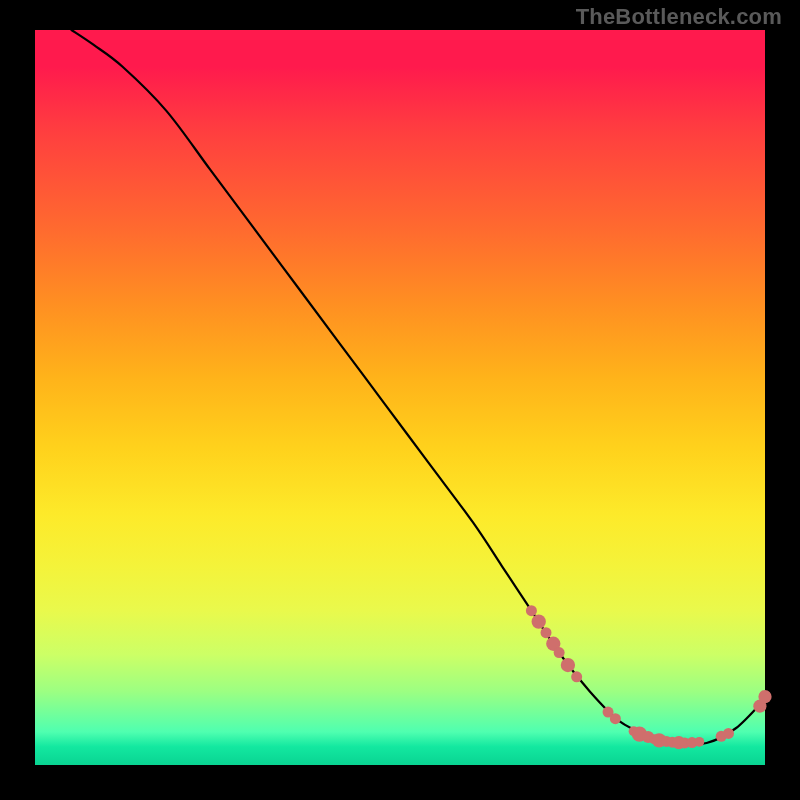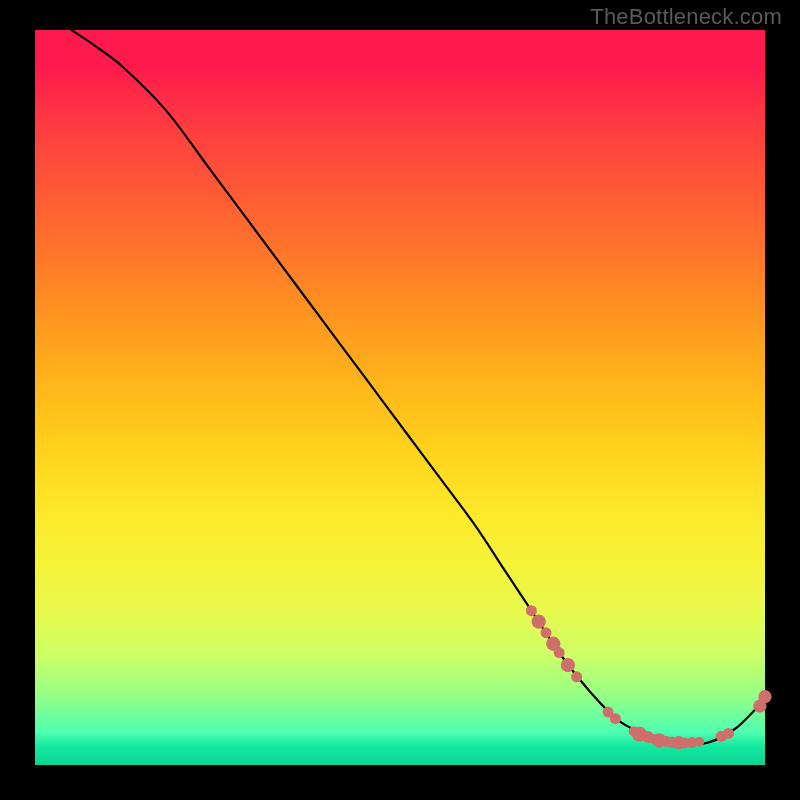--- a/index.html
+++ b/index.html
@@ -16,21 +16,21 @@
     width: 800px;
     height: 800px;
     background: #000;
   }
   .watermark {
     position: absolute;
     top: 4px;
     right: 18px;
     color: #5a5a5a;
     font-size: 22px;
-    font-weight: 400;
+    font-weight: 700;
     letter-spacing: 0.2px;
     user-select: none;
   }
   .plot {
     position: absolute;
     left: 35px;
     top: 30px;
     width: 730px;
     height: 735px;
   }

